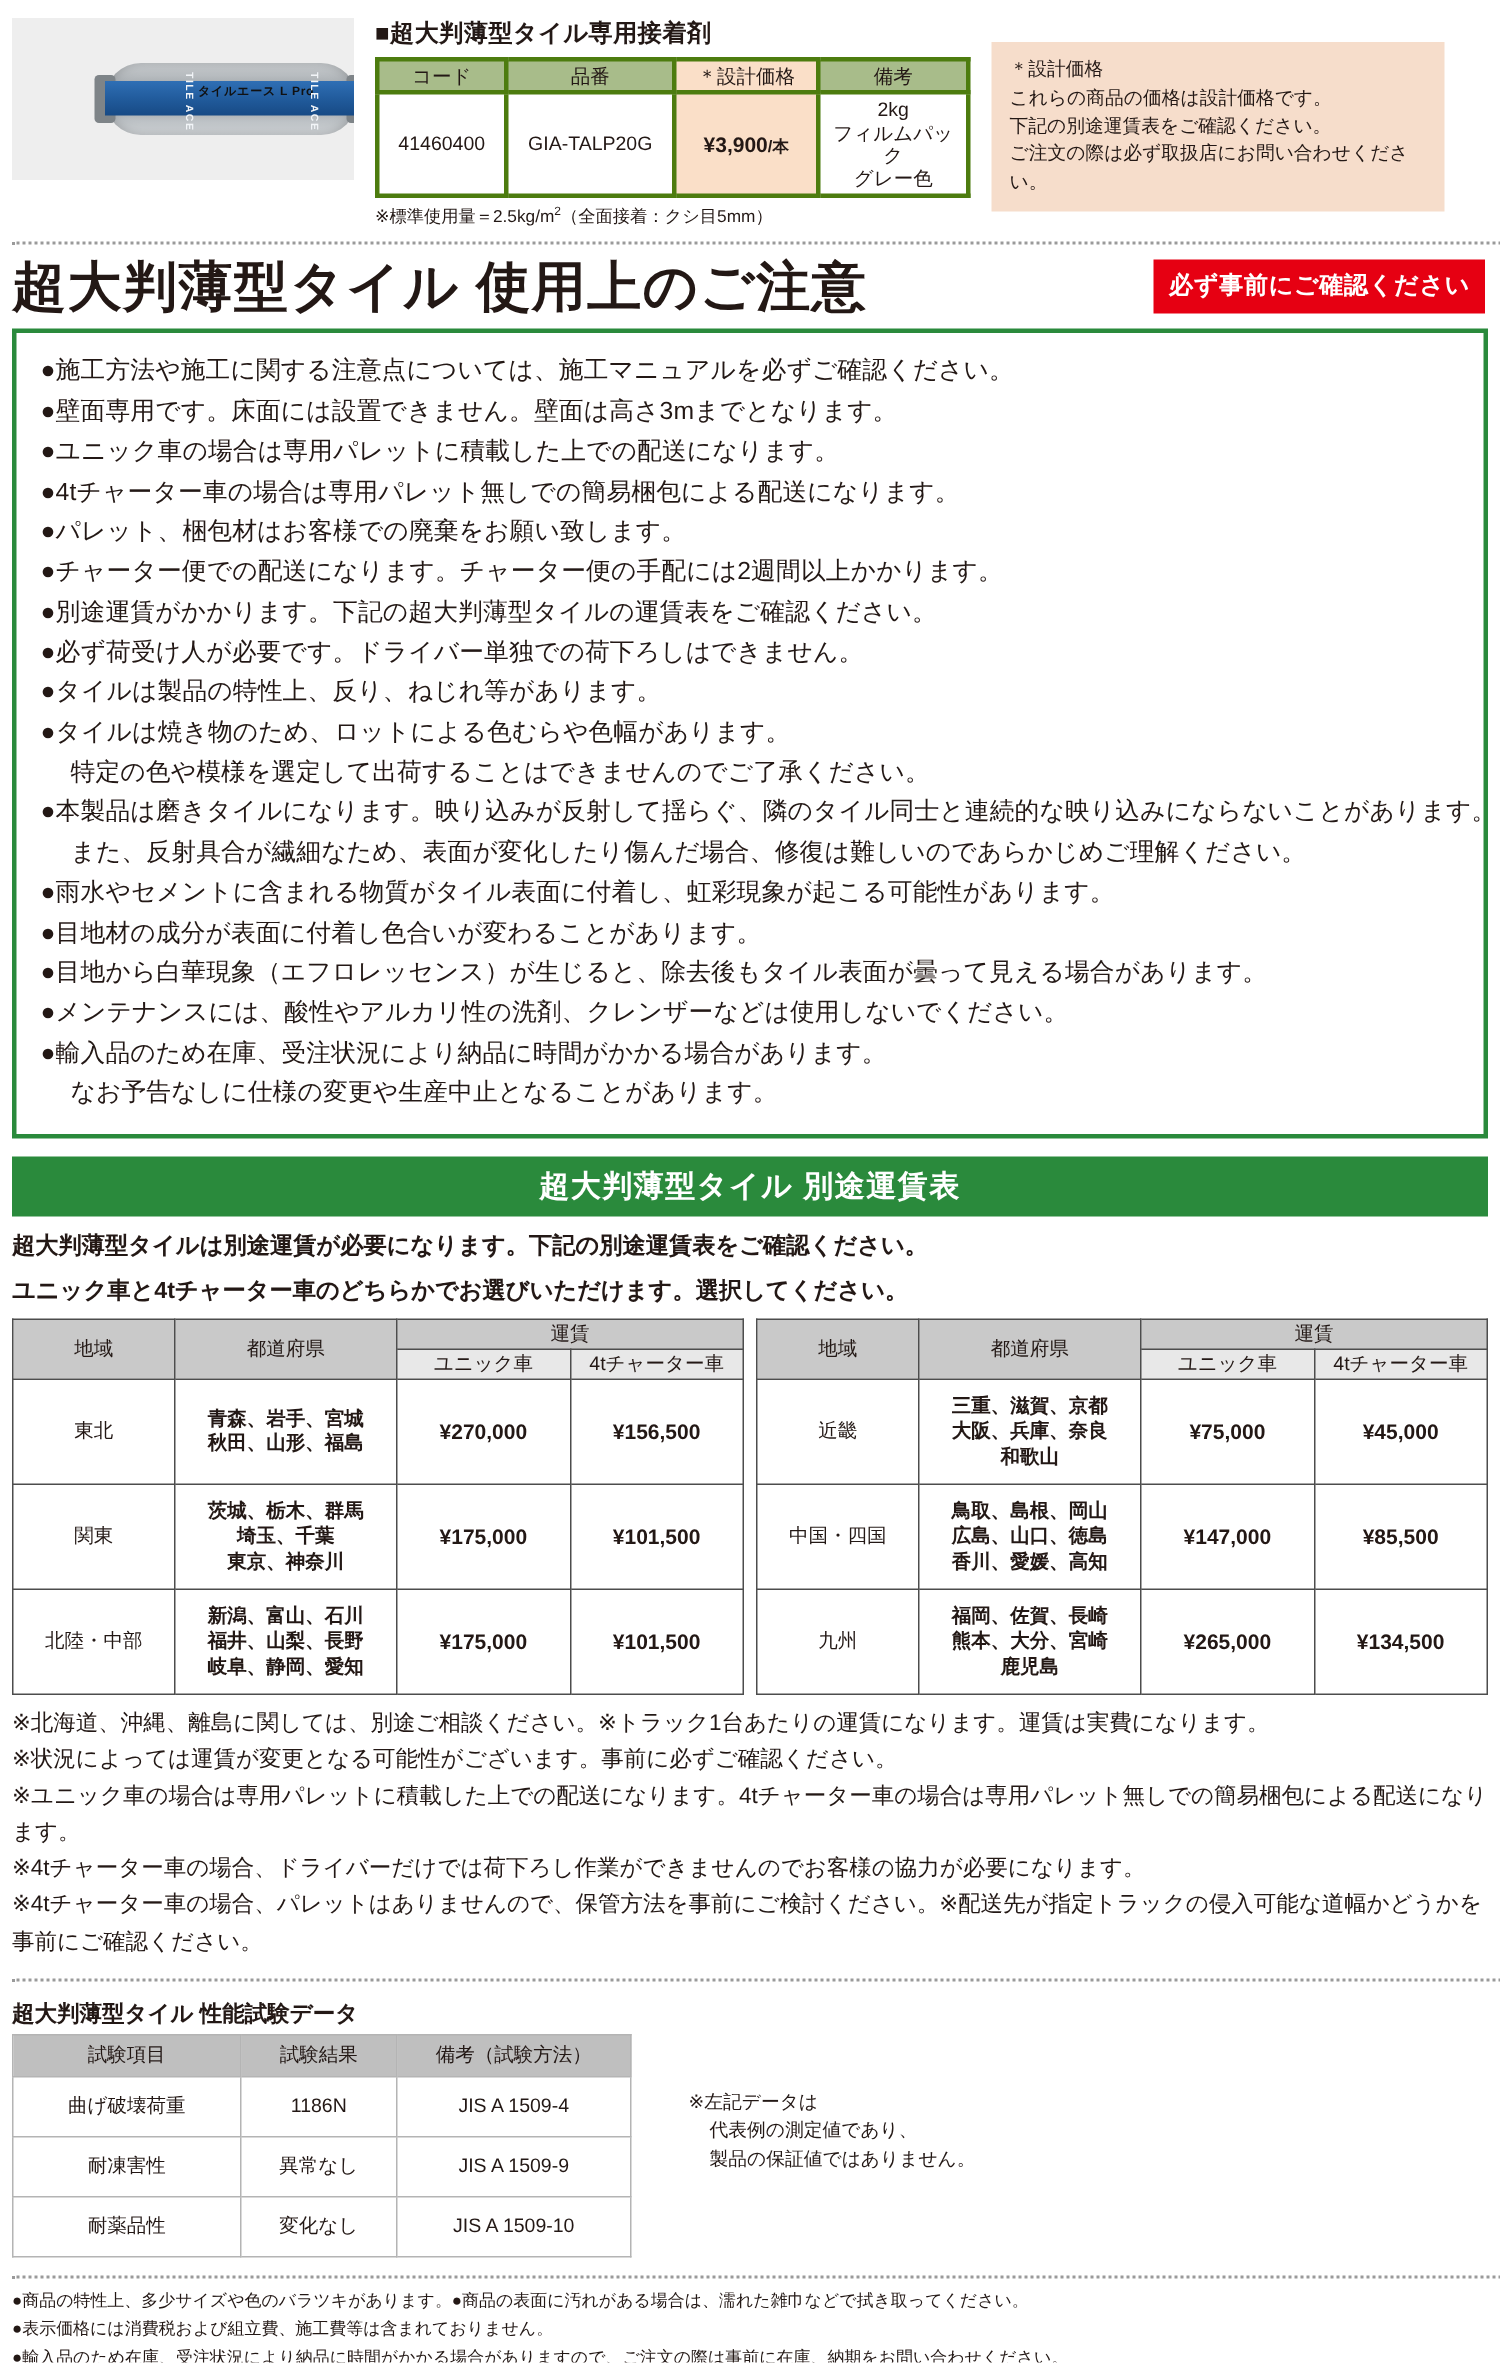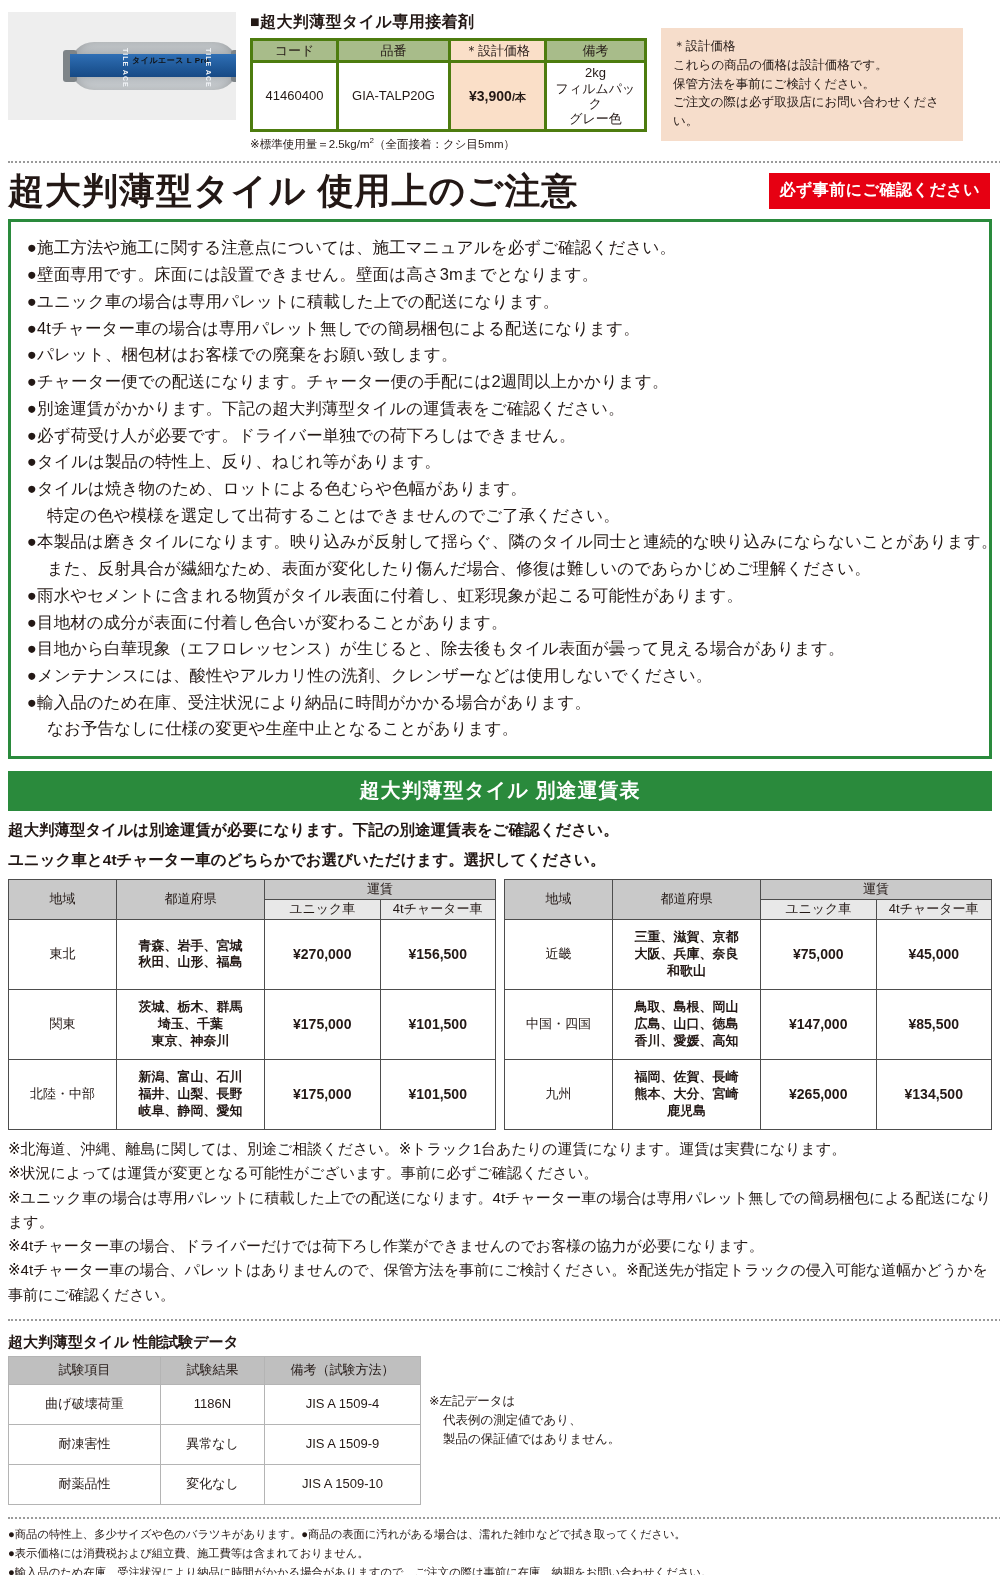--- a/index.html
+++ b/index.html
@@ -171,21 +171,21 @@
     margin:7px 8px 0 8px;
     font-size:15px;
     line-height:1.62;
   }
 
   
   #test-section{
     margin:12px 8px 0 8px;
   }
   #test-title{ font-size:15px;font-weight:bold;margin:0 0 4px 0; }
-  #test-flex{ display:flex; align-items:flex-start; gap:8px;}
+  #test-flex{ display:flex; align-items:flex-start; gap:38px;}
   table.td{
     border-collapse:collapse;
     font-size:13px;
     table-layout:fixed;
     width:412px;
   }
   table.td th, table.td td{
     border:1px solid #b4b4b4;
     text-align:center;
     padding:4px 2px;
@@ -249,21 +249,21 @@
         </tr>
       </tbody>
     </table>
 
     <div id="adhesive-note"><span>※標準使用量＝2.5kg/m</span><span class="sup">2</span><span>（全面接着：クシ目5mm）</span></div>
   </div>
 
   <div id="price-note-box">
     <div>＊設計価格</div>
     <div>これらの商品の価格は設計価格です。</div>
-    <div>保管方法を事前にご検討ください。</div>
+    <div>下記の別途運賃表をご確認ください。</div>
     <div>ご注文の際は必ず取扱店にお問い合わせください。</div>
   </div>
 </div>
 
 <div class="dotted-rule top-rule"></div>
 
 <div id="caution-header">
   <h1 id="caution-title">超大判薄型タイル 使用上のご注意</h1>
   <div id="must-check-badge">必ず事前にご確認ください</div>
 </div>

